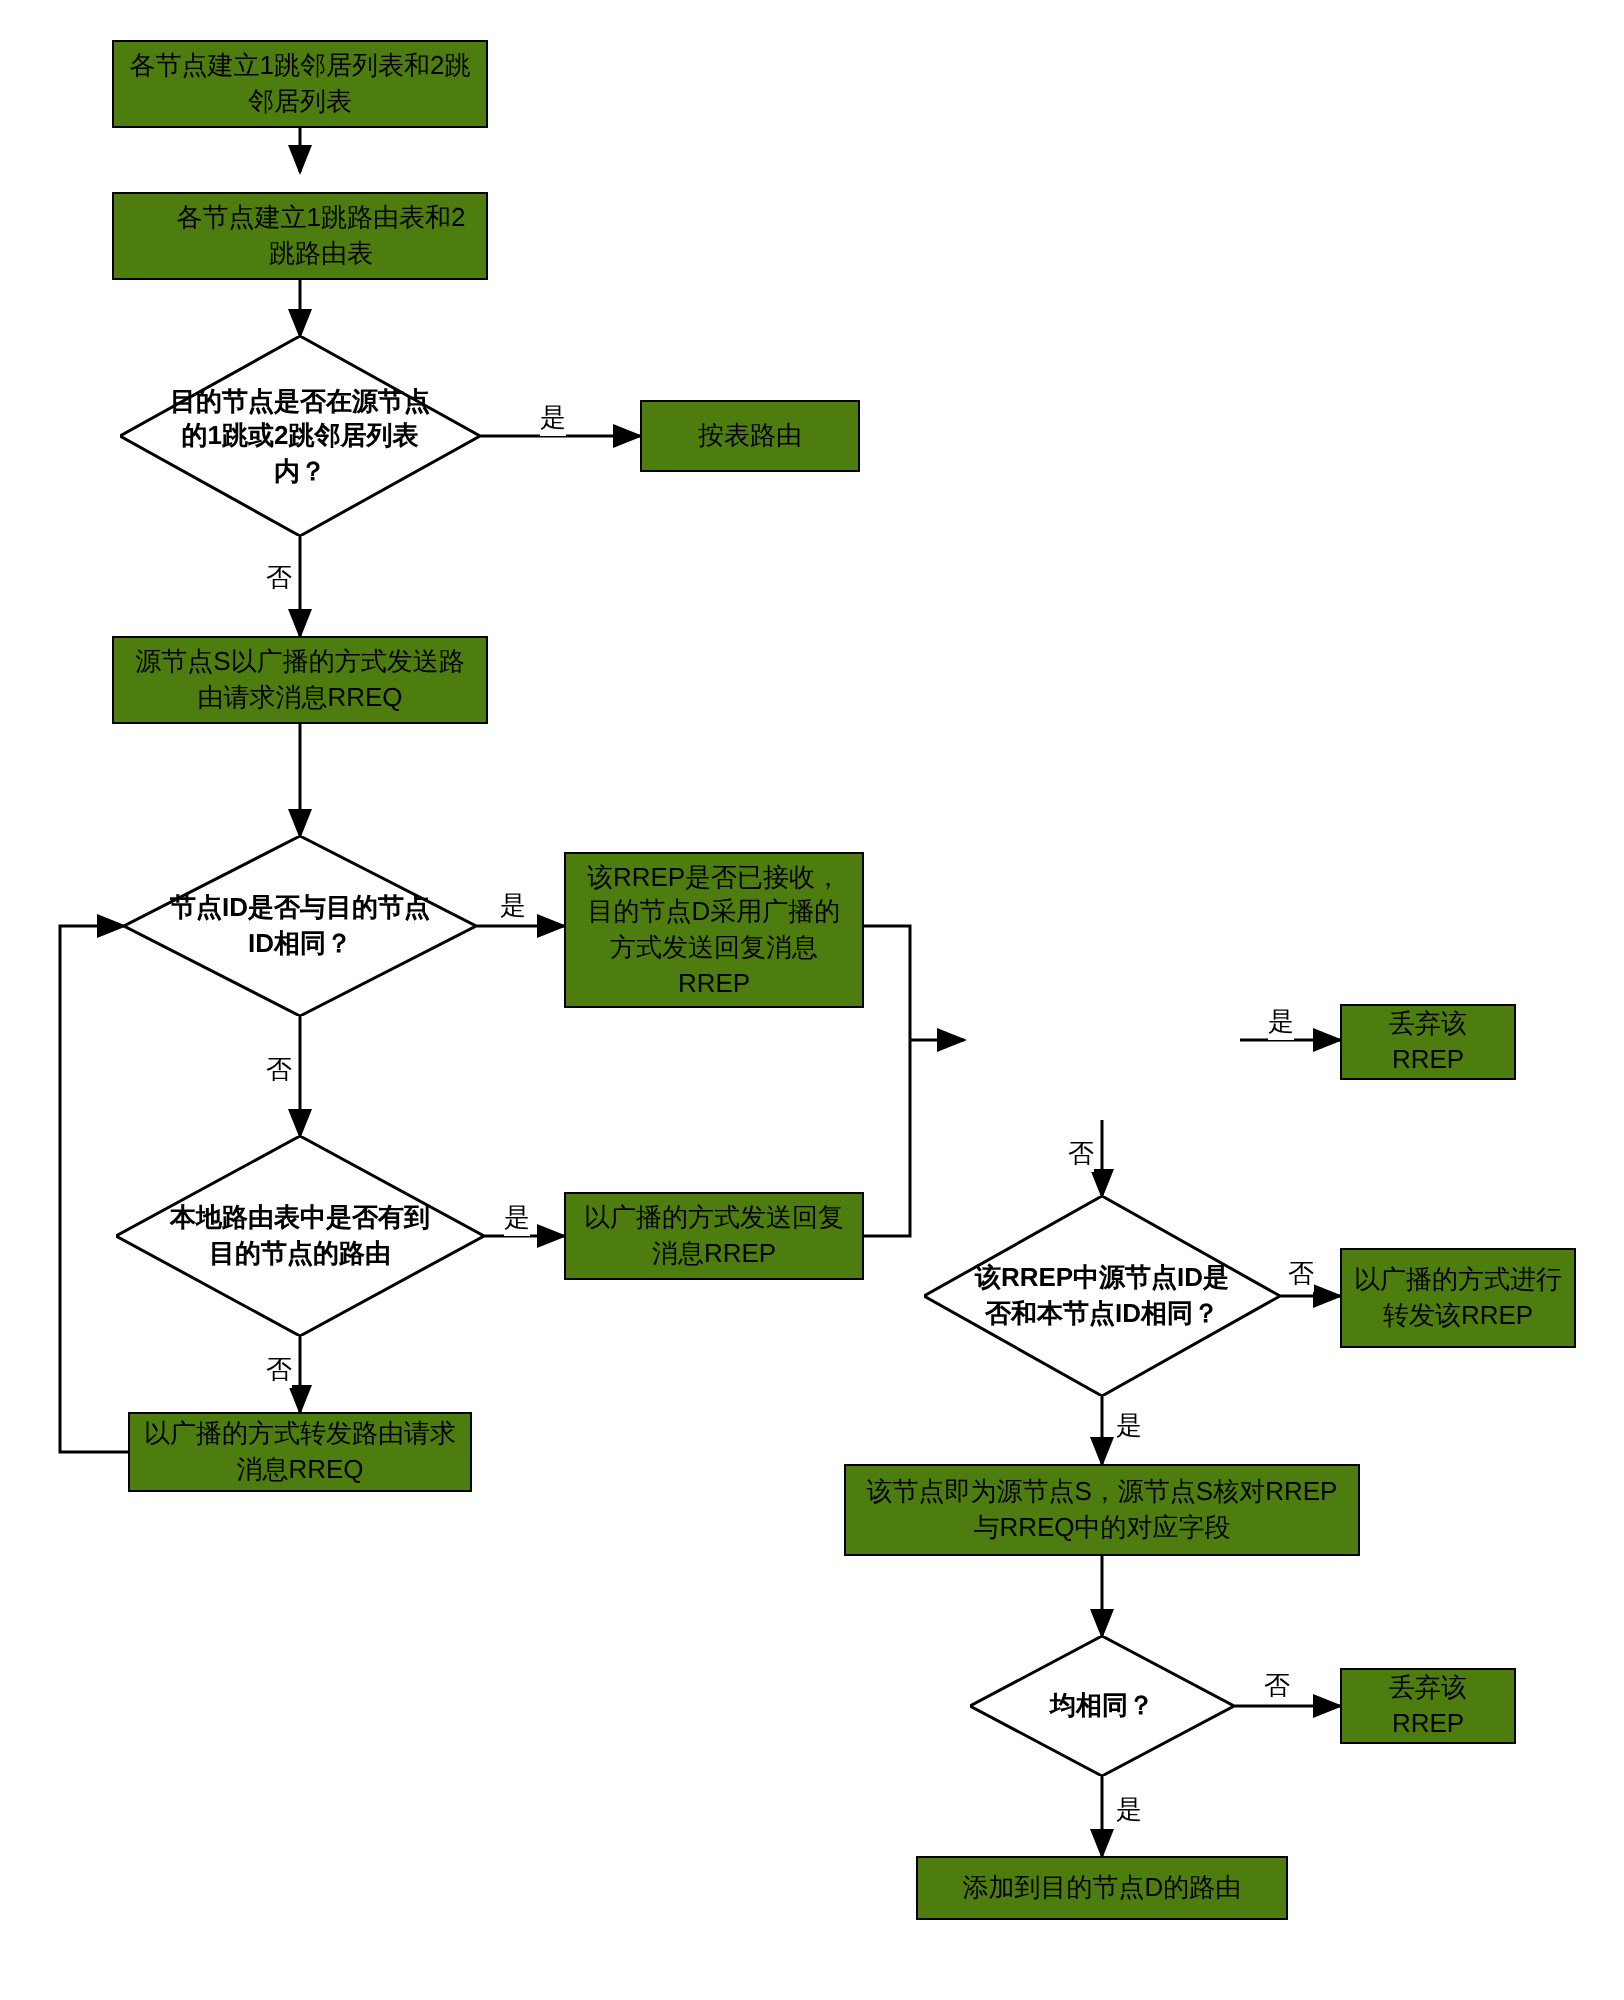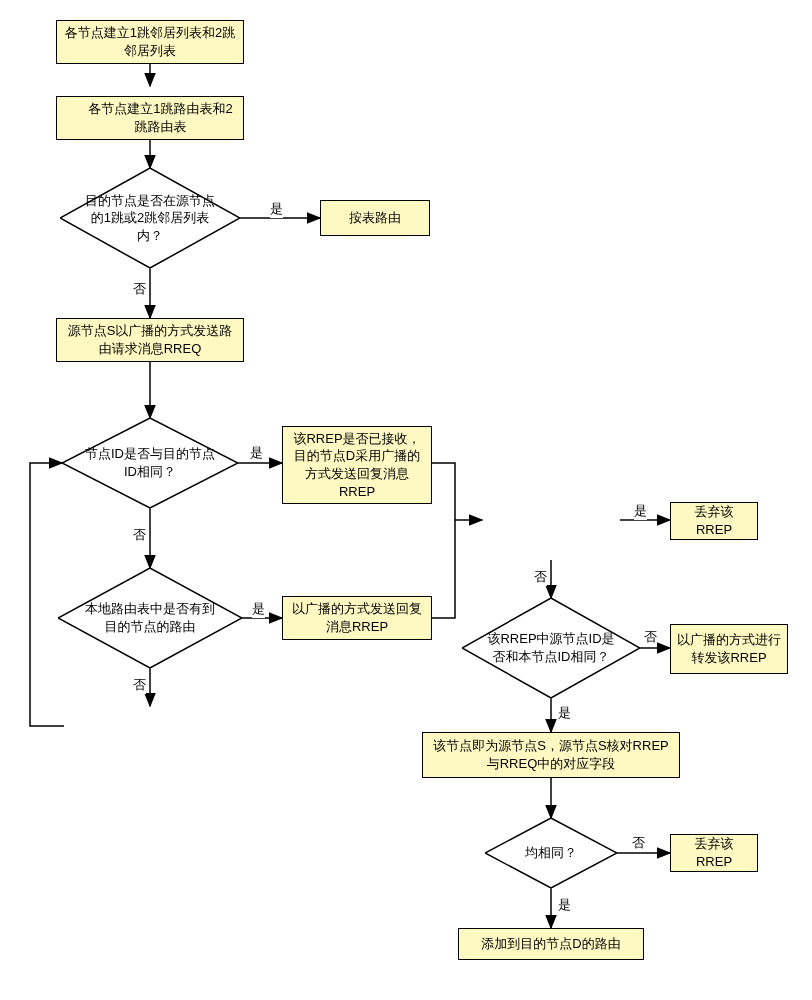--- a/index.html
+++ b/index.html
@@ -11,32 +11,33 @@
     width: 812px;
   }
   .canvas {
     position: relative;
     width: 772px;
     height: 960px;
   }
   .box {
     position: absolute;
     border: 1.5px solid #000;
-    background: #fef9c3;
+    background: #4d7c0f;
     text-align: center;
     padding: 4px 6px;
     line-height: 1.35;
     display: flex;
     align-items: center;
     justify-content: center;
     box-sizing: border-box;
   }
   .diamond {
     position: absolute;
     box-sizing: border-box;
+    font-weight: bold;
   }
   .diamond svg {
     position: absolute;
     left: 0; top: 0;
     width: 100%; height: 100%;
   }
   .diamond .d-label {
     position: absolute;
     left: 0; top: 0;
     width: 100%; height: 100%;
@@ -158,20 +159,23 @@
       </svg>
     <div class="d-label">
         <span>本地路由表中是否有到目的节点的路由</span>
       </div>
   </div>
 
   <div class="box" style="left:262px; top:576px; width:150px; height:44px;">
       <span>以广播的方式发送回复消息RREP</span>
     </div>
 
+  <div class="box" style="left:44px; top:686px; width:172px; height:40px;">
+      <span>以广播的方式转发路由请求消息RREQ</span>
+    </div>
 
 
   <div class="box" style="left:650px; top:482px; width:88px; height:38px;">
       <span>丢弃该RREP</span>
     </div>
 
   <div class="diamond" style="left:442px; top:578px; width:178px; height:100px;">
     <svg viewBox="0 0 178 100" preserveAspectRatio="none">
         <polygon points="89,0 178,50 89,100 0,50" fill="#fff" stroke="#000" stroke-width="1.5"></polygon>
       </svg>

